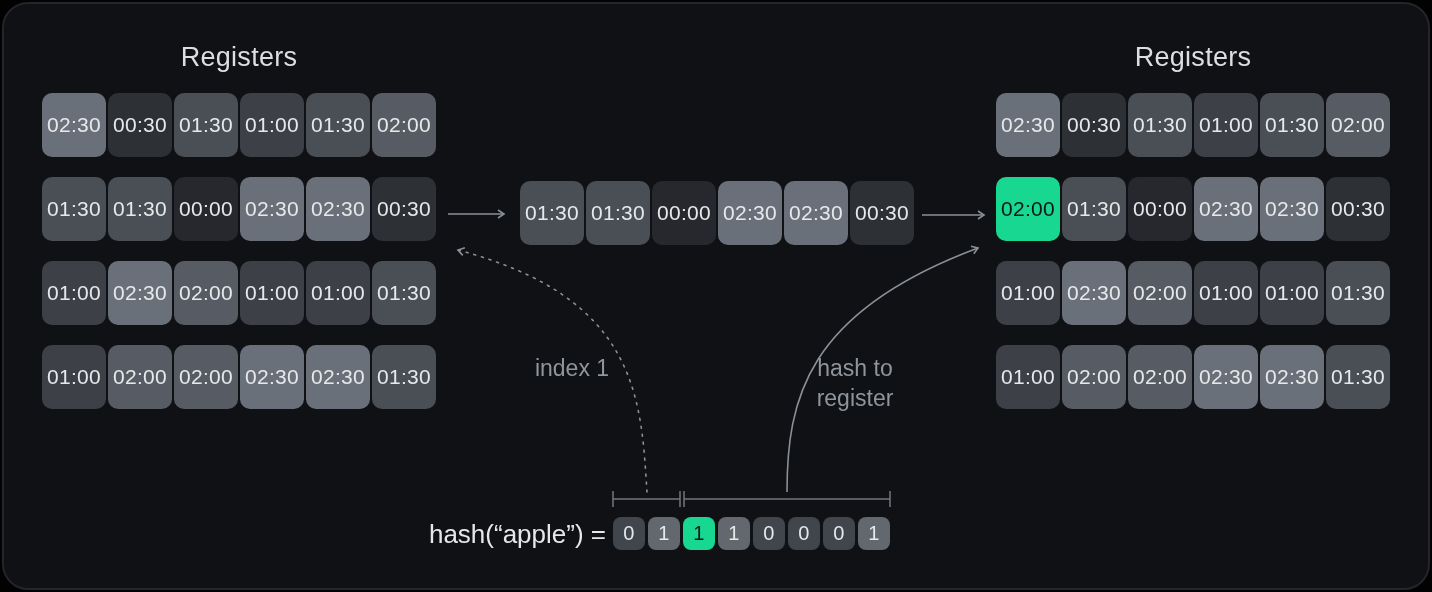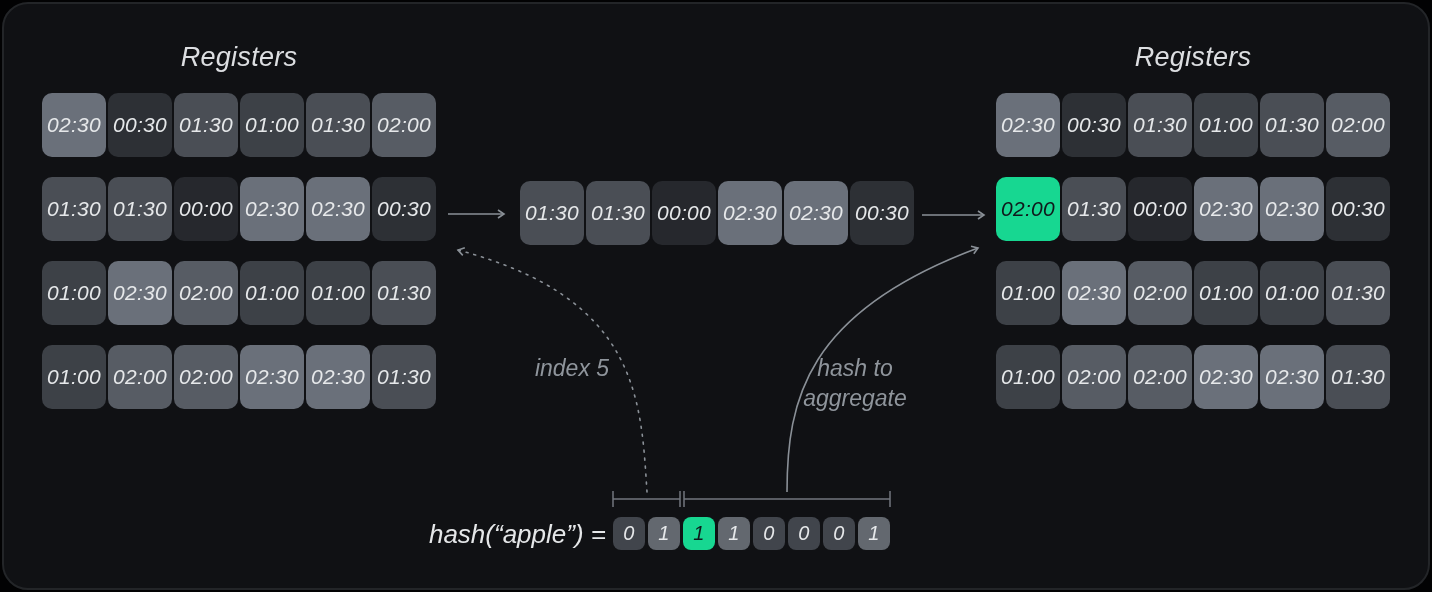--- a/index.html
+++ b/index.html
@@ -1,19 +1,18 @@
 <!DOCTYPE html>
 <html><head>
 <meta charset="utf-8">
 <style>
   html,body{margin:0;padding:0;background:#020203;}
   .canvas{
     position:relative;width:1432px;height:592px;overflow:hidden;
     font-family:"Liberation Sans",sans-serif;
-    font-style:italic;
     -webkit-font-smoothing:antialiased;
   }
   .panel{
     position:absolute;inset:2px;background:#101114;
     border:2px solid #232528;border-radius:26px;box-sizing:border-box;
   }
   .title{
     position:absolute;top:42px;width:394px;text-align:center;
     font-size:27px;font-weight:500;color:#dcdee1;letter-spacing:.3px;
   }
@@ -136,25 +135,25 @@
         <div class="cell" style="background: rgb(61, 65, 71); color: rgb(230, 232, 234);">01:00</div>
         <div class="cell" style="background: rgb(87, 92, 100); color: rgb(230, 232, 234);">02:00</div>
         <div class="cell" style="background: rgb(87, 92, 100); color: rgb(230, 232, 234);">02:00</div>
         <div class="cell" style="background: rgb(106, 112, 122); color: rgb(230, 232, 234);">02:30</div>
         <div class="cell" style="background: rgb(106, 112, 122); color: rgb(230, 232, 234);">02:30</div>
         <div class="cell" style="background: rgb(74, 78, 85); color: rgb(230, 232, 234);">01:30</div>
       </div>
   </div>
 
   <div class="annotation" style="left:462px;top:353px">
-    <div>index 5</div>
+    <div>index 1</div>
   </div>
   <div class="annotation" style="left:745px;top:353px">
     <div>hash to</div>
-    <div>aggregate</div>
+    <div>register</div>
   </div>
 
   <div class="hash-label">hash(“apple”) =</div>
   <div class="bits-row">
       <div class="cell bit" style="background: rgb(65, 69, 76); color: rgb(230, 232, 234);">0</div>
       <div class="cell bit" style="background: rgb(99, 104, 111); color: rgb(230, 232, 234);">1</div>
       <div class="cell bit" style="background: rgb(23, 215, 145); color: rgb(16, 24, 27);">1</div>
       <div class="cell bit" style="background: rgb(99, 104, 111); color: rgb(230, 232, 234);">1</div>
       <div class="cell bit" style="background: rgb(65, 69, 76); color: rgb(230, 232, 234);">0</div>
       <div class="cell bit" style="background: rgb(65, 69, 76); color: rgb(230, 232, 234);">0</div>

